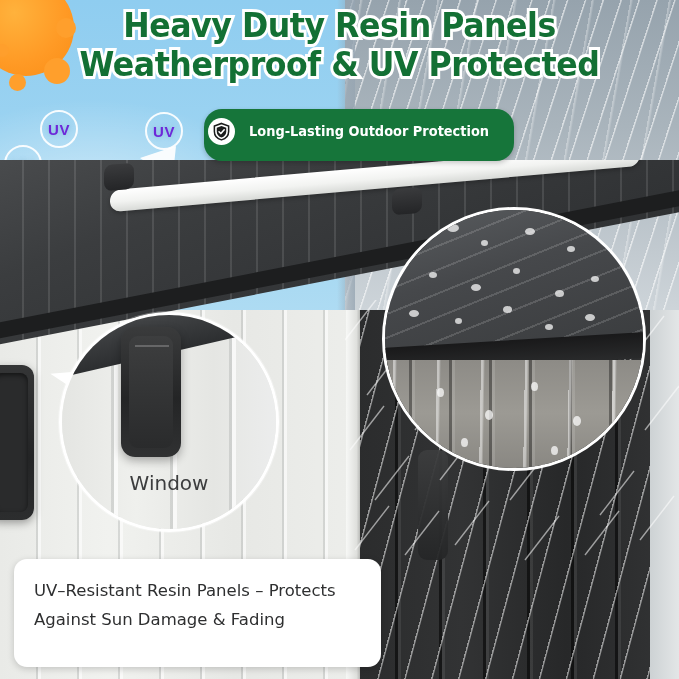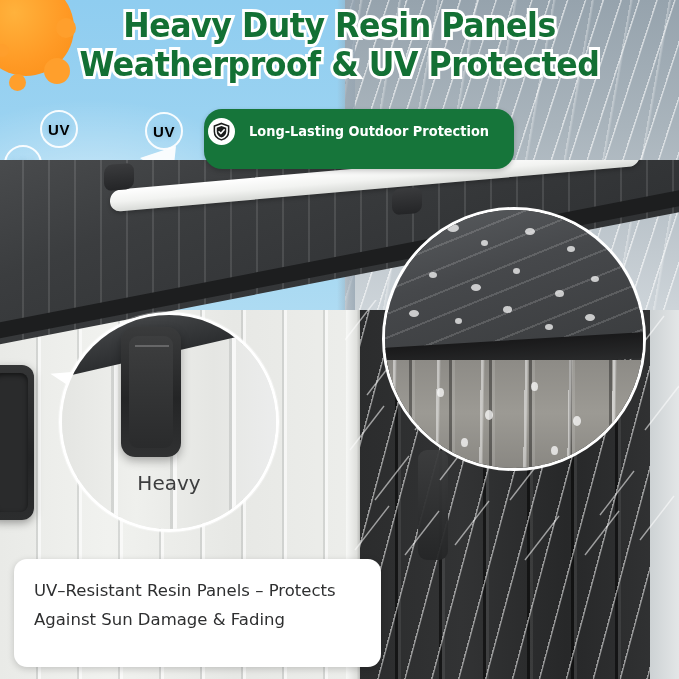--- a/index.html
+++ b/index.html
@@ -31,21 +31,21 @@
   .ray{position:absolute;border-radius:50%;background:#ff9f2c;}
   .r1{left:56px;top:18px;width:20px;height:20px;}
   .r2{left:44px;top:58px;width:26px;height:26px;}
   .r3{left:9px;top:74px;width:17px;height:17px;}
   .r4{left:-4px;top:44px;width:13px;height:13px;opacity:.9;}
 
   
   .uvglow{position:absolute;left:-40px;top:95px;width:330px;height:200px;
       background:radial-gradient(ellipse at 40% 60%,rgba(255,255,255,.55) 0%,rgba(255,255,255,0) 68%);}
   .uv{position:absolute;width:34px;height:34px;border-radius:50%;
-      border:2px solid rgba(255,255,255,.92);color:#000000;font-size:15px;font-weight:700;
+      border:2px solid rgba(255,255,255,.92);color:#6d28d9;font-size:15px;font-weight:700;
       display:flex;align-items:center;justify-content:center;letter-spacing:.5px;
       text-shadow:0 0 4px rgba(120,170,200,.7);font-family:"Liberation Sans",sans-serif;}
   .uvA{left:40px;top:110px;}
   .uvB{left:4px;top:145px;}
   .uvC{left:145px;top:112px;}
 
   
   .shed{position:absolute;left:0;top:160px;width:679px;height:519px;overflow:hidden;}
   .wall-light{position:absolute;left:0;top:150px;width:360px;height:369px;
       background:linear-gradient(90deg,#e9eae7 0%,#f1f2ef 30%,#e7e8e5 65%,#edeeeb 100%);}
@@ -99,21 +99,21 @@
   
   .headline{position:absolute;left:0;top:6px;width:679px;text-align:center;
       font-family:"DejaVu Sans",sans-serif;font-weight:700;font-size:34px;line-height:39px;
       color:#137034;letter-spacing:-.5px;
       -webkit-text-stroke:6px #ffffff;paint-order:stroke fill;
       text-shadow:0 2px 2px rgba(255,255,255,.9);transform:scaleX(.93);}
   .headline .ln{display:block;}
 
   
   .badge{position:absolute;left:204px;top:109px;height:44px;border-radius:18px;
-      background:#16753a;display:flex;align-items:center;padding:0 20px 16px 4px;
+      background:#16753a;display:flex;align-items:center;padding:0 20px 8px 4px;
       box-shadow:0 2px 5px rgba(0,0,0,.22);}
   .badge-icon{width:27px;height:27px;border-radius:50%;background:#fff;flex:0 0 auto;
       display:flex;align-items:center;justify-content:center;margin-right:9px;}
   .badge-text{color:#fff;font-family:"DejaVu Sans",sans-serif;font-weight:700;font-size:13.5px;
       white-space:nowrap;transform:scaleX(.96);}
 
   
   .circle-window{position:absolute;left:59px;top:312px;width:214px;height:214px;border-radius:50%;
       border:3px solid #ffffff;overflow:hidden;box-shadow:0 0 0 1px rgba(255,255,255,.35);}
   .cw-bg{position:absolute;inset:-3px;
@@ -260,21 +260,21 @@
       </svg>
     </span>
     <span class="badge-text">Long-Lasting Outdoor Protection</span>
   </div>
 
   <div class="tail"></div>
   <div class="circle-window">
     <div class="cw-bg"></div>
     <div class="cw-roof"></div>
     <div class="cw-window"></div>
-    <div class="cw-label">Heavy</div>
+    <div class="cw-label">Window</div>
   </div>
 
   <div class="circle-rain">
     <div class="cr-top"></div>
     <div class="cr-lip"></div>
     <div class="cr-wall"></div>
     <div class="drops">
       <div class="drop" style="left:28px;top:22px;width:9px;height:7px;"></div>
       <div class="drop" style="left:62px;top:14px;width:12px;height:8px;"></div>
       <div class="drop" style="left:96px;top:30px;width:7px;height:6px;"></div>

